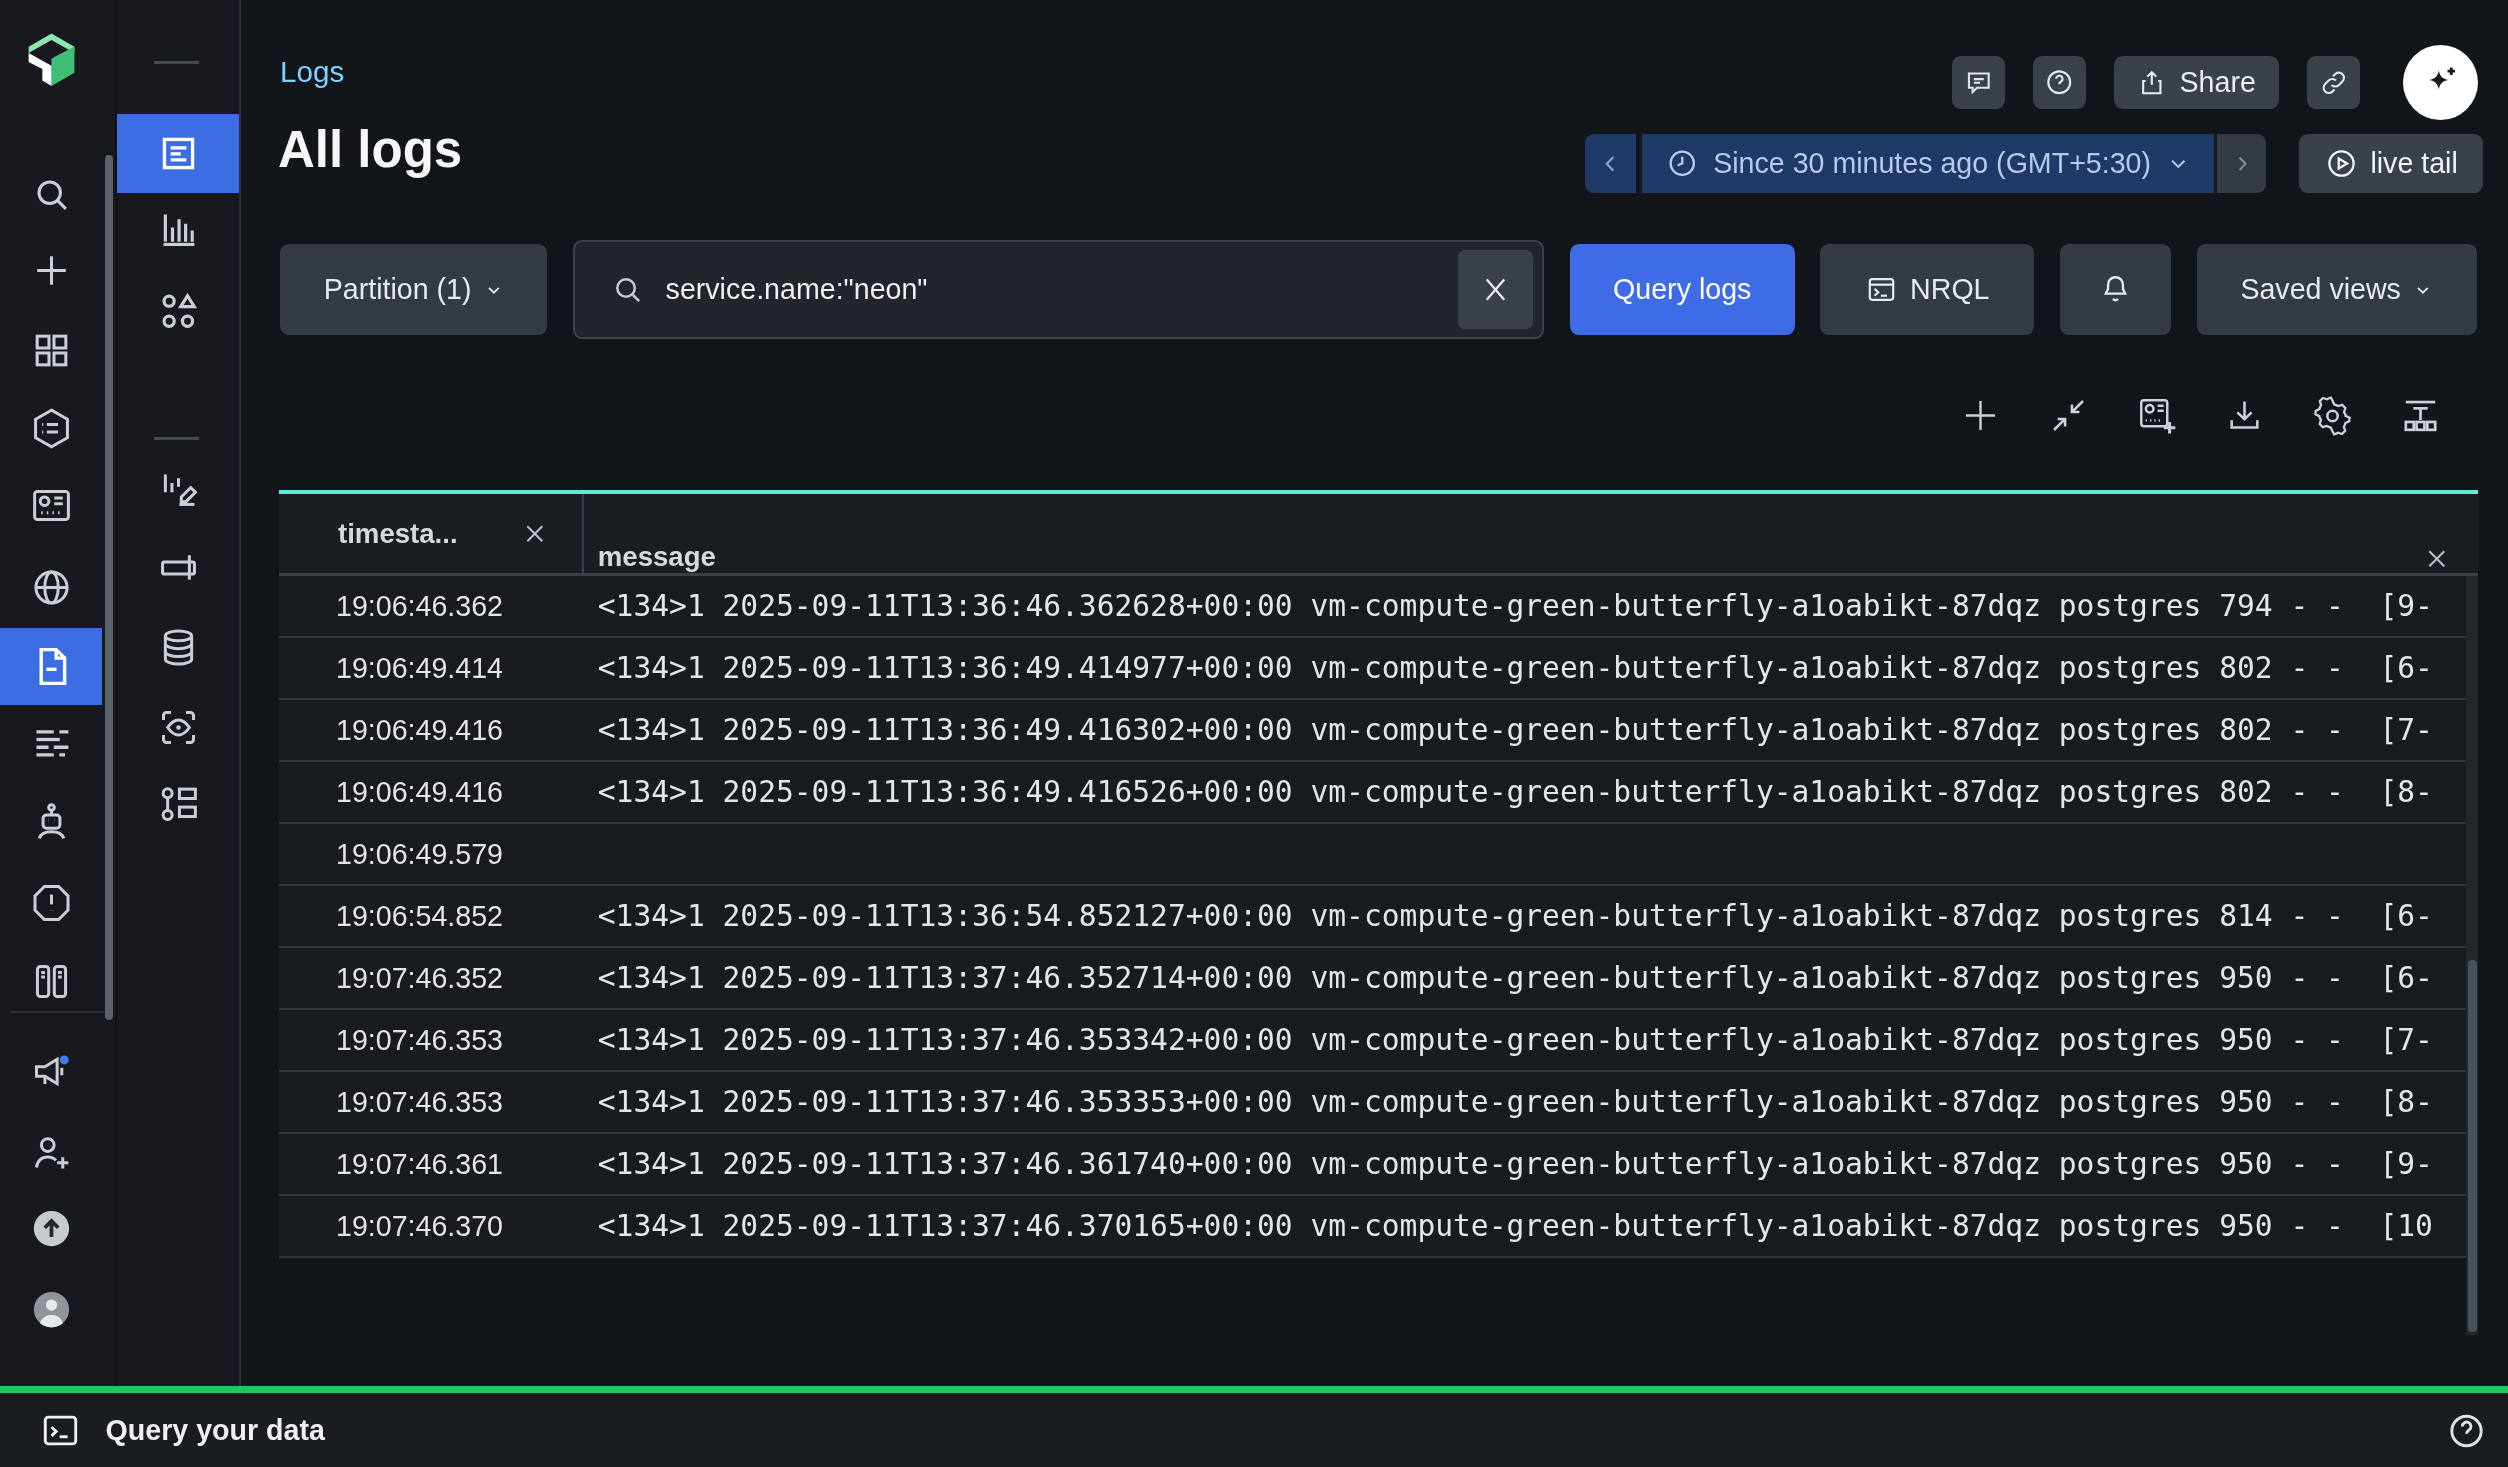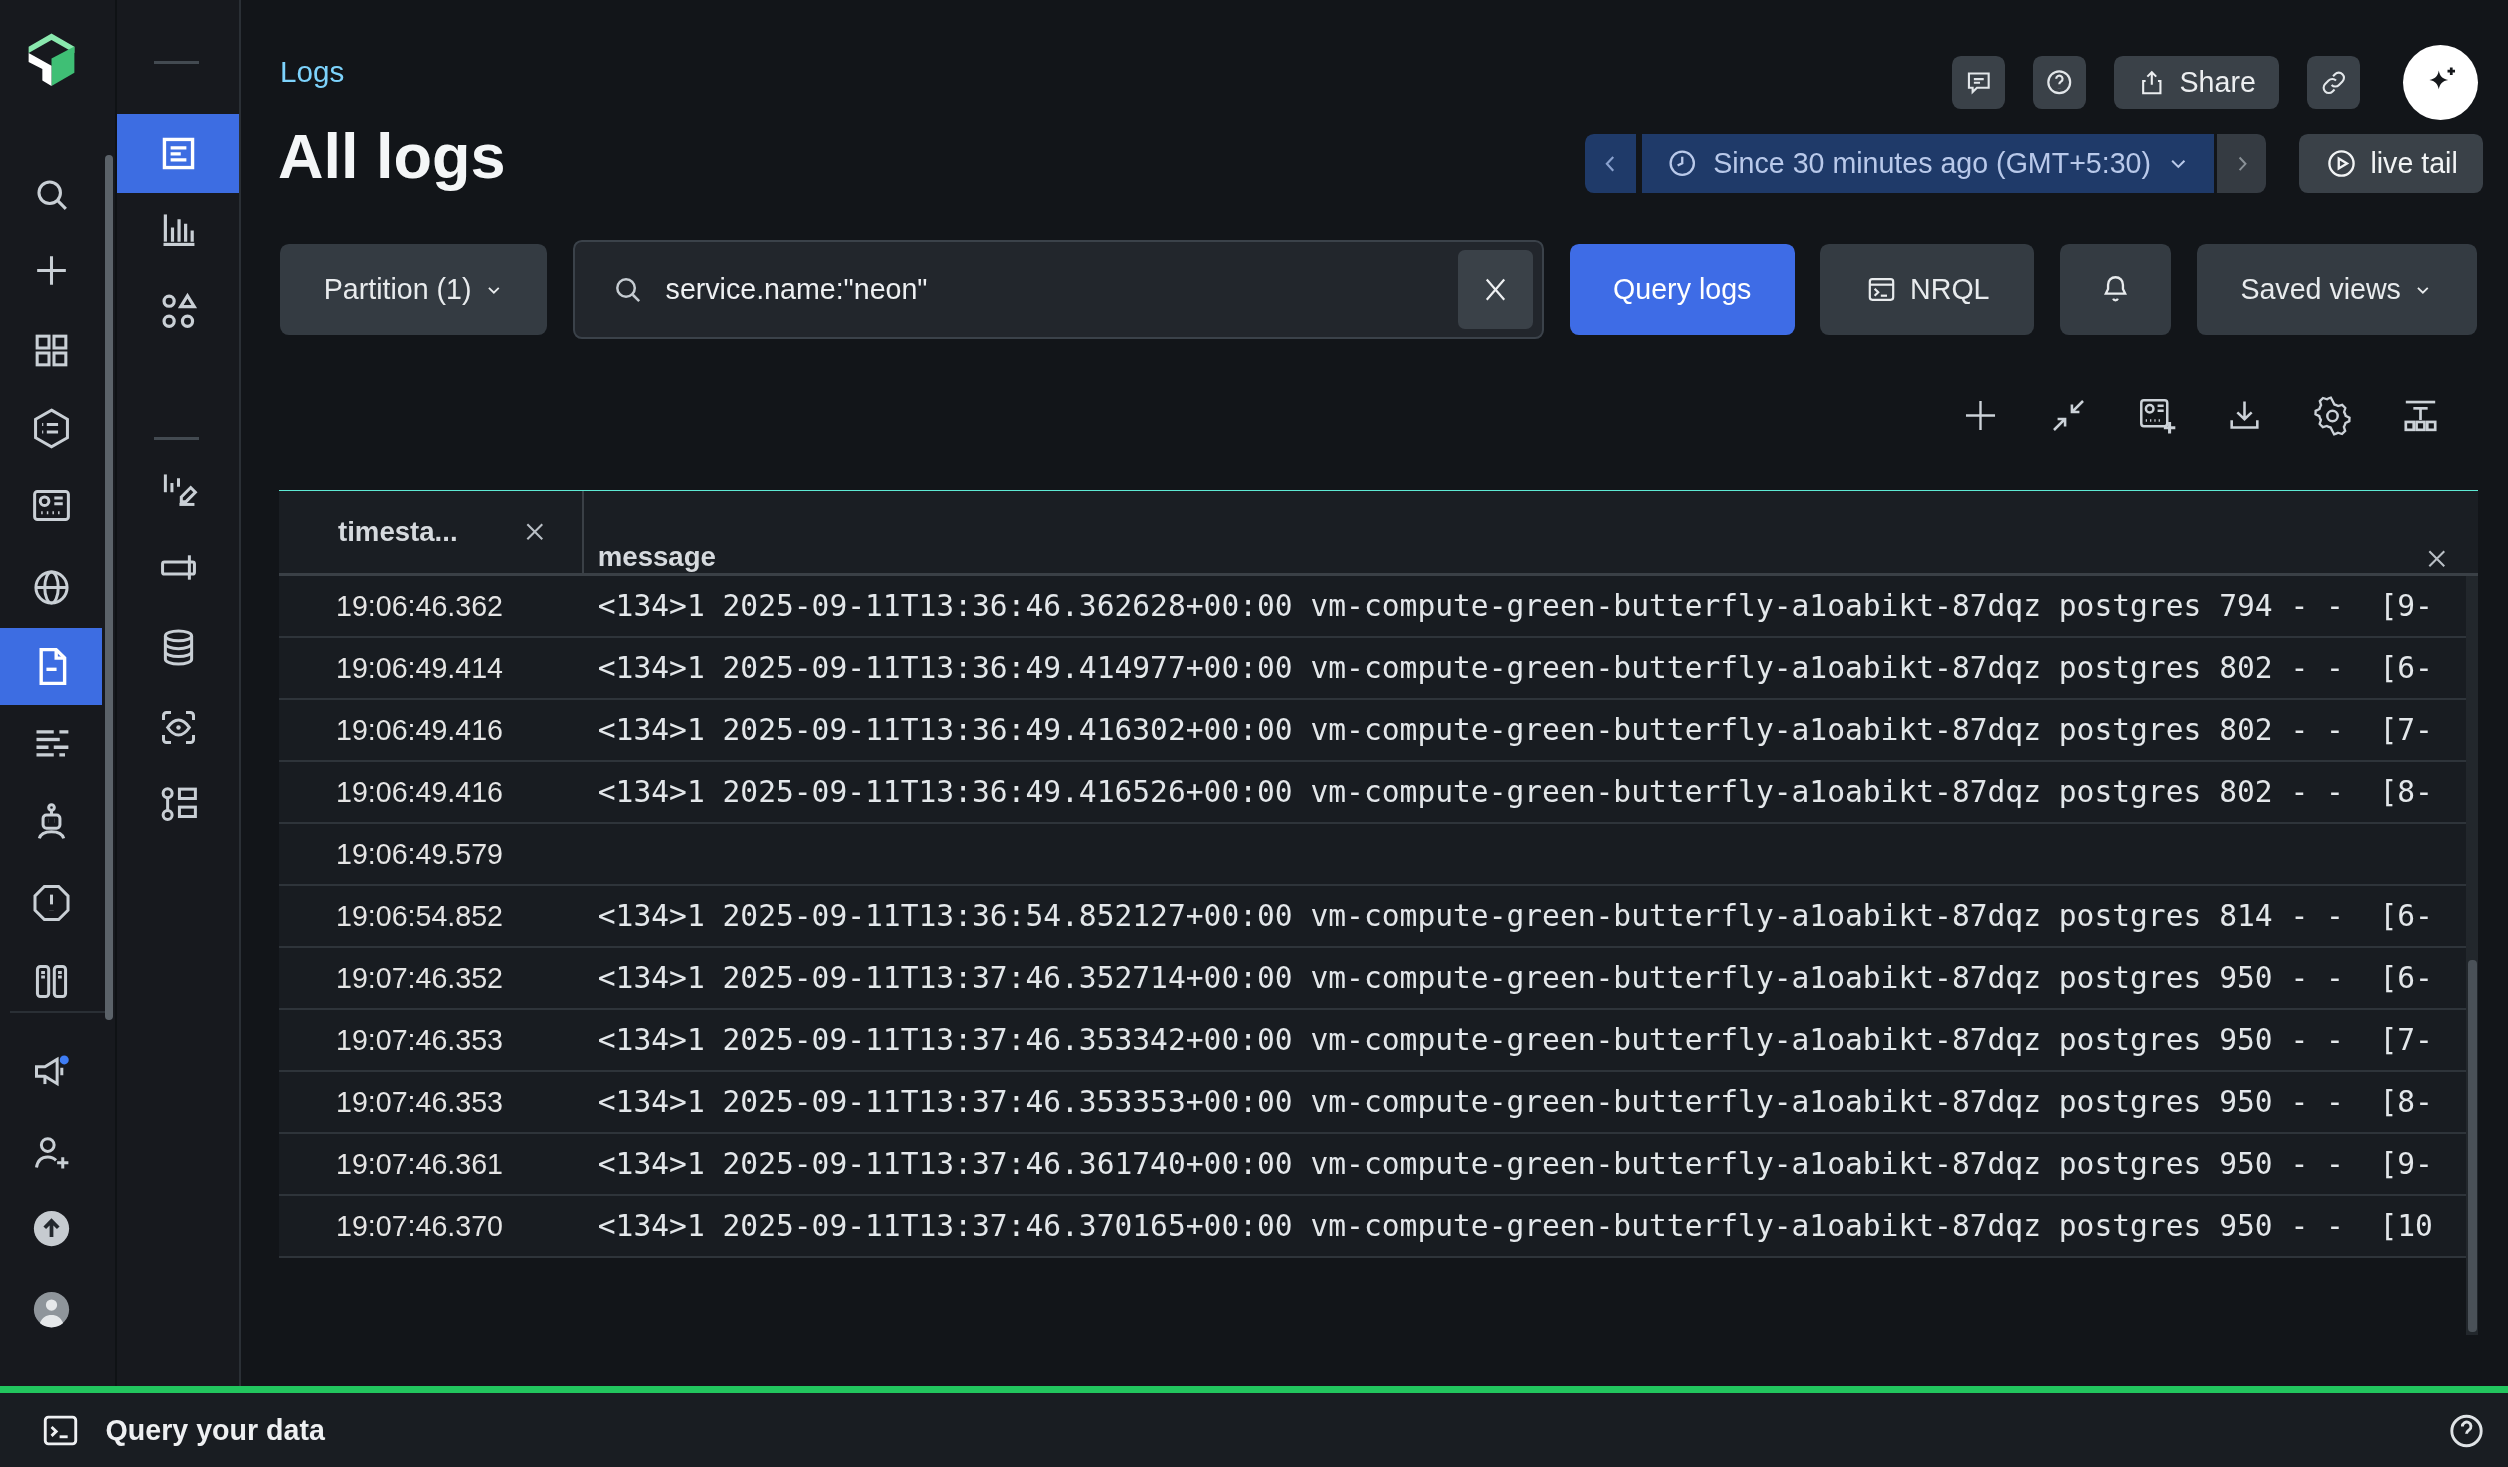--- a/index.html
+++ b/index.html
@@ -19,21 +19,21 @@
              align-items:center; justify-content:center; color:#c9cfd5; cursor:pointer; }
   .s2-item.sel { background:#3d6de2; color:#ffffff; height:79px; }
   .s-divider { position:absolute; left:9.9px; right:9.9px; height:2px; background:#2a2f35; }
   .s2-divider { position:absolute; left:37px; width:45px; height:3px; background:#434a51; }
   .nav-thumb { position:absolute; right:2px; width:7.9px; top:155px; height:865px;
                background:#5b6269; border-radius:3.9px; }
 
   
   .main { flex:1; min-width:0; position:relative; background:#121519; }
   .breadcrumb { position:absolute; left:39px; top:55px; font-size:29.6px; color:#7dd3fc; cursor:pointer; }
-  .page-title { position:absolute; left:37px; top:120px; font-size:63px; font-weight:700; color:#f4f6f7; }
+  .page-title { position:absolute; left:37px; top:120px; font-size:51px; font-weight:700; color:#f4f6f7; }
 
   .top-actions { position:absolute; top:45px; right:29.6px; display:flex; align-items:center; gap:27.6px; }
   .icon-btn { width:53px; height:53px; border-radius:8.9px; background:#3a4148; display:flex;
               align-items:center; justify-content:center; color:#e3e7ea; cursor:pointer; }
   .share-btn { height:53px; border-radius:8.9px; background:#3a4148; display:flex; align-items:center;
                gap:12.8px; padding:0 23.6px; color:#eceef0; font-size:28.6px; cursor:pointer; }
   .ai-btn { width:75px; height:75px; border-radius:50%; background:#ffffff; display:flex;
             align-items:center; justify-content:center; color:#16181c; margin-left:15.8px; cursor:pointer; }
 
   .time-row { position:absolute; top:134px; right:24.6px; display:flex; align-items:center; height:59px; }
@@ -64,21 +64,21 @@
   .nrql-btn { width:214px; }
   .bell-btn { width:111px; }
   .saved-btn { width:280px; }
 
   .toolbar { position:absolute; top:394px; right:66px; display:flex; align-items:center; gap:45px;
              color:#ccd2d8; }
   .tool-ic { width:43px; height:43px; display:flex; align-items:center; justify-content:center; cursor:pointer; }
 
   
   .log-table { position:absolute; left:38px; right:29.6px; top:490px; bottom:51px; }
-  .thead { height:86px; display:flex; border-top:1px solid #5eead4; border-bottom:3px solid #3a4046;
+  .thead { height:86px; display:flex; border-top:4px solid #5eead4; border-bottom:3px solid #3a4046;
            background:#1a1e23; }
   .th-time { width:305px; display:flex; align-items:center; justify-content:space-between;
              padding:0 33px 0 59px; border-right:2px solid #3a4046; }
   .th-msg { flex:1; display:flex; align-items:flex-end; justify-content:space-between;
             padding:0 27.6px 0 13.8px; }
   .th-label { font-size:27.6px; font-weight:700; color:#d6dade; }
   .x-btn { color:#b9bfc5; cursor:pointer; display:flex; }
   .tbody { position:relative; }
   .tr { height:62px; display:flex; align-items:center; border-bottom:2px solid #2e343a;
         background:#181c21; cursor:pointer; }

